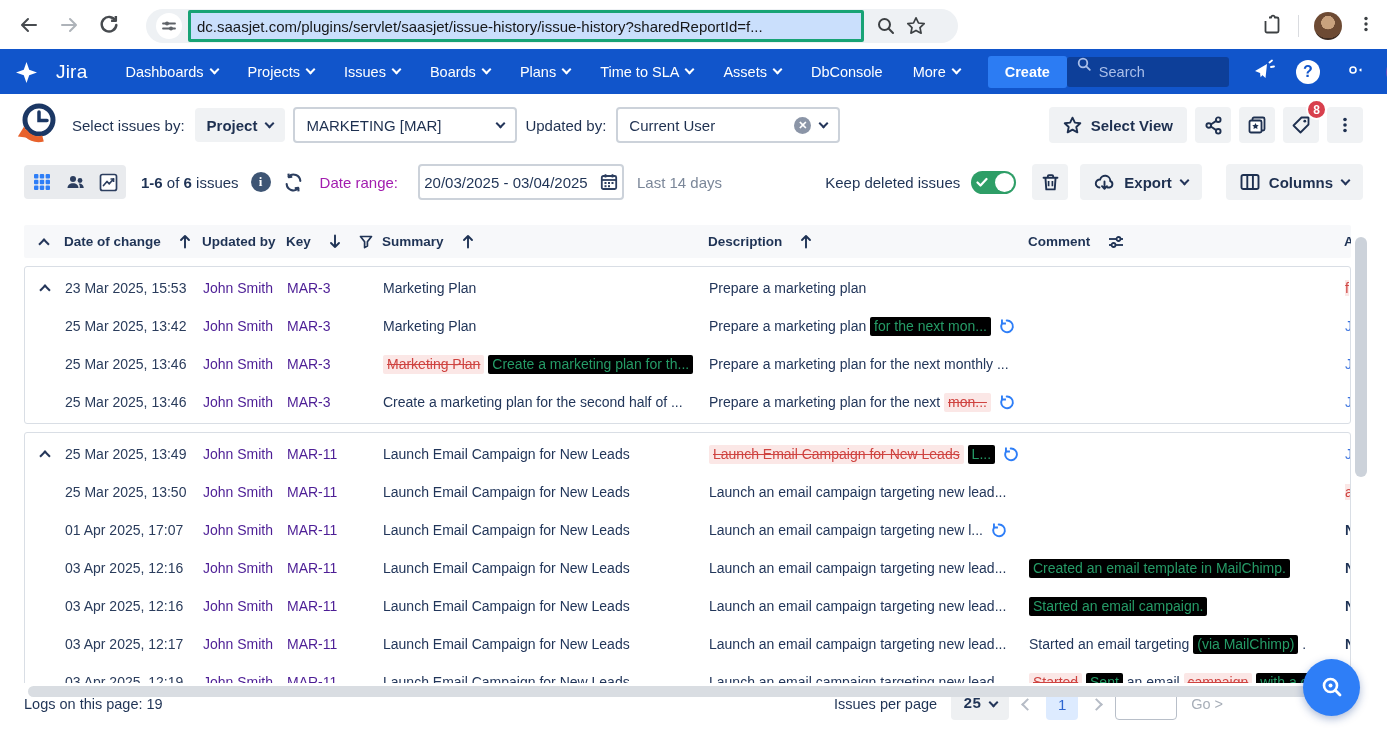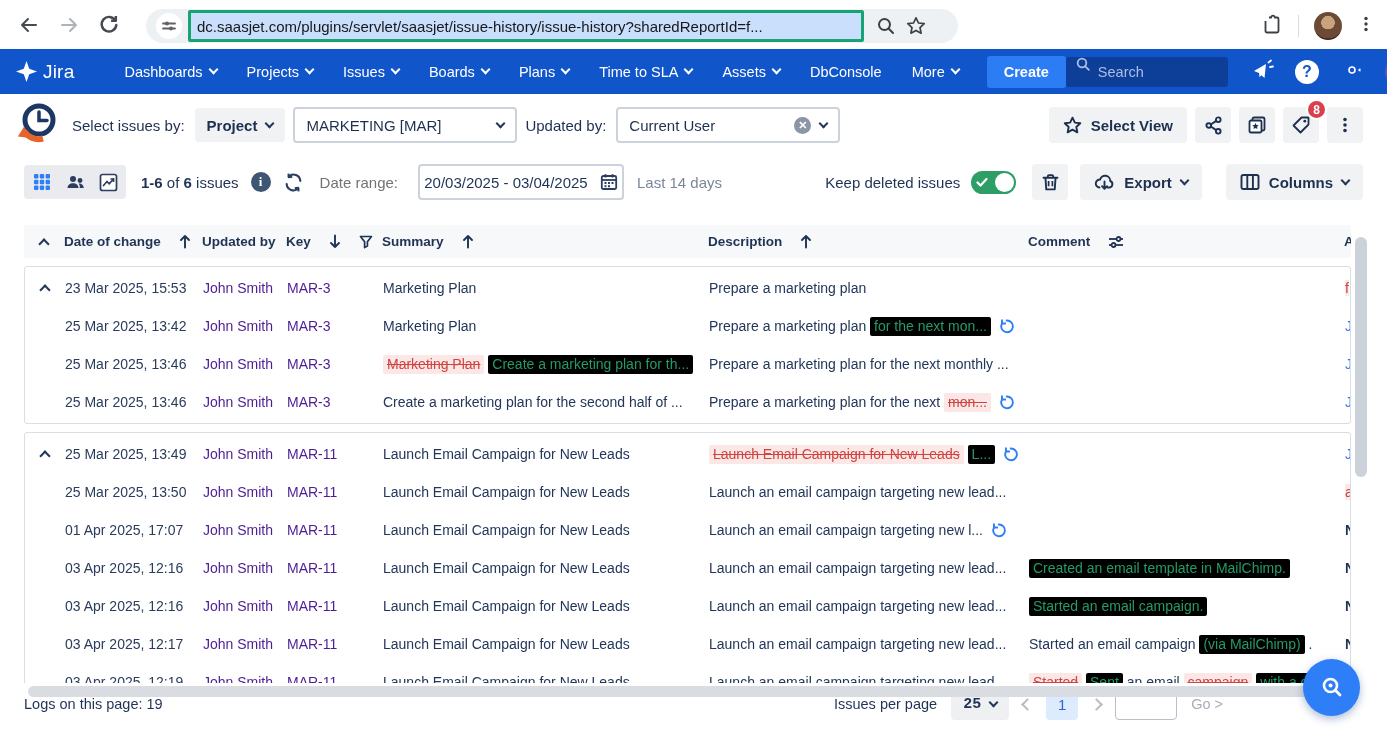--- a/index.html
+++ b/index.html
@@ -15,21 +15,21 @@
   .urlsel { margin-left:6px; width:676px; height:32px; border:3px solid #18a375; border-radius:2px;
     background:#cadffc; display:flex; align-items:center; overflow:hidden; }
   .urlsel span { font-size:15px; color:#17181a; padding:0 6px; white-space:nowrap; }
   .chromeright { position:absolute; right:12px; top:0; height:52px; display:flex; align-items:center; gap:15px; }
   .cdivider { width:1px; height:22px; background:#dadce0; }
   .cavatar { width:28px; height:28px; border-radius:50%;
     background:radial-gradient(circle at 50% 38%, #c9a27e 0 30%, #6d4a33 31% 70%, #3c2a20 71%); }
 
   
   .jnav { height:45px; background:#1155cb; display:flex; align-items:center; padding:0 16px; }
-  .jlogo { display:flex; align-items:center; gap:6px; margin-right:50px; }
+  .jlogo { display:flex; align-items:flex-end; gap:19px; margin-right:38px; }
   .jlogo b { color:#fff; font-size:19px; font-weight:500; letter-spacing:.2px; }
   .navmenu { display:flex; align-items:center; gap:30px; }
   .navitem { display:flex; align-items:center; gap:7px; color:#fff; font-size:14.5px; cursor:pointer; white-space:nowrap; }
   .chev { width:7px; height:7px; border-right:2px solid #24365a; border-bottom:2px solid #24365a;
     transform:rotate(45deg); display:inline-block; margin-top:-4px; }
   .chev-w { border-color:#fff; }
   .createbtn { margin-left:28px; background:#2c7cf3; color:#fff; font-weight:700; font-size:14.5px;
     padding:8px 17px; border-radius:3px; border:none; cursor:pointer; }
   .jsearch { margin-left:auto; width:168px; height:30px; background:#0d3f99; border-radius:3px;
     display:flex; gap:8px; padding:0 10px; }
@@ -366,21 +366,21 @@
     </span>
   </div>
   <span class="count"><b>1-6</b> <span>of</span> <b>6</b> <span>issues</span></span>
   <span class="infodot">i</span>
   <span class="ml12" style="display:flex">
     <svg width="21" height="21" viewBox="0 0 20 20">
         <path d="M16.5 8.5a6.6 6.6 0 0 0-11-4.3M3.5 11.5a6.6 6.6 0 0 0 11 4.3" fill="none" stroke="#2c3e5f" stroke-width="2" stroke-linecap="round"></path>
         <path d="M5.2 1.6l.3 3.3 3.3-.4M14.8 18.4l-.3-3.3-3.3.4" fill="none" stroke="#2c3e5f" stroke-width="2" stroke-linejoin="round"></path>
       </svg>
   </span>
-  <span class="flabel ml16" style="color:#737373">Date range:</span>
+  <span class="flabel ml16" style="color:#a21caf">Date range:</span>
   <div class="dateinput">
     <span>20/03/2025 - 03/04/2025</span>
     <svg width="18" height="18" viewBox="0 0 18 18">
         <rect x="1.8" y="3" width="14.4" height="13" rx="1.5" fill="none" stroke="#2c3e5f" stroke-width="1.8"></rect>
         <line x1="5.5" y1="1.2" x2="5.5" y2="4.5" stroke="#2c3e5f" stroke-width="1.8"></line>
         <line x1="12.5" y1="1.2" x2="12.5" y2="4.5" stroke="#2c3e5f" stroke-width="1.8"></line>
         <line x1="1.8" y1="7" x2="16.2" y2="7" stroke="#2c3e5f" stroke-width="1.8"></line>
         <g fill="#2c3e5f">
           <rect x="4.5" y="9" width="2" height="2"></rect>
           <rect x="8" y="9" width="2" height="2"></rect>
@@ -665,21 +665,21 @@
           <div class="tcell c-date">03 Apr 2025, 12:17</div>
           <div class="tcell c-link">John Smith</div>
           <div class="tcell c-link">MAR-11</div>
           <div class="tcell c-text">
             <span class="seg">Launch Email Campaign for New Leads</span>
           </div>
           <div class="tcell c-text">
             <span class="seg">Launch an email campaign targeting new lead...</span>
           </div>
           <div class="tcell c-text">
-            <span class="seg">Started an email campaign </span>
+            <span class="seg">Started an email targeting </span>
             <span class="seg add">(via MailChimp)</span>
             <span class="seg"> .</span>
           </div>
           <div class="tcell ">
             <span class="e-navy">N</span>
           </div>
         </div>
         <div class="tgrid trow">
           <div class="colcenter"></div>
           <div class="tcell c-date">03 Apr 2025, 12:19</div>

